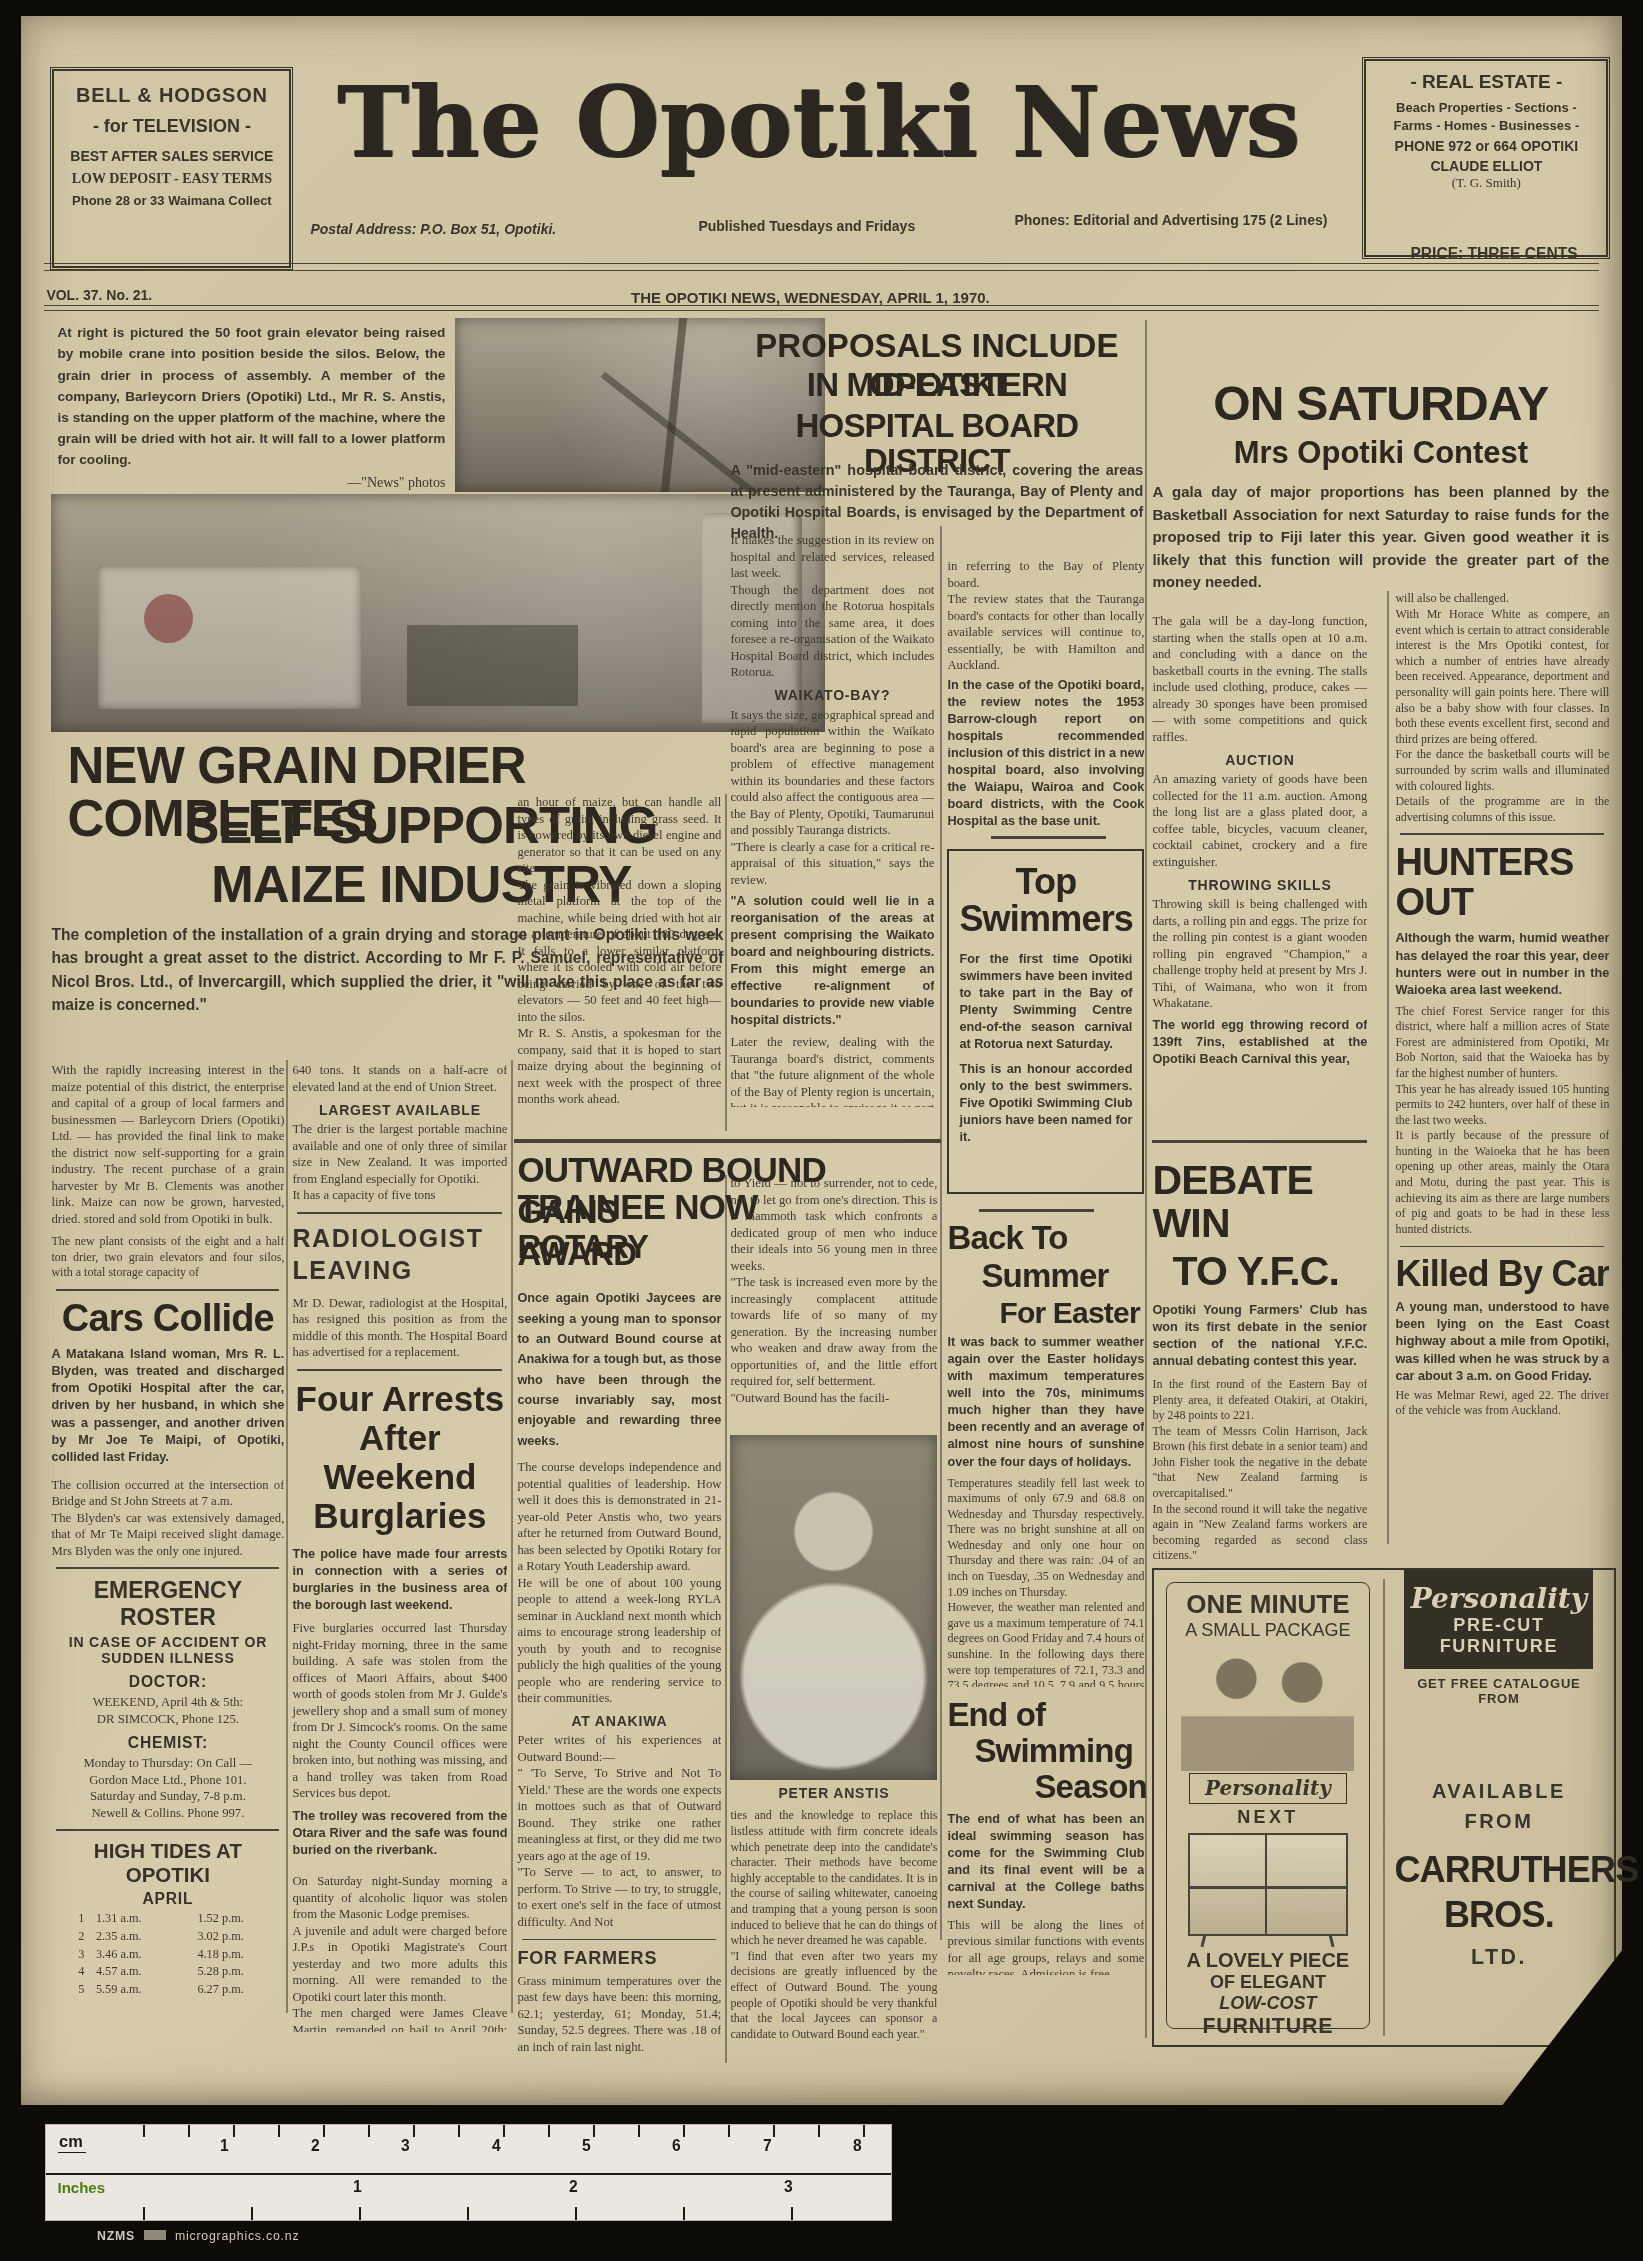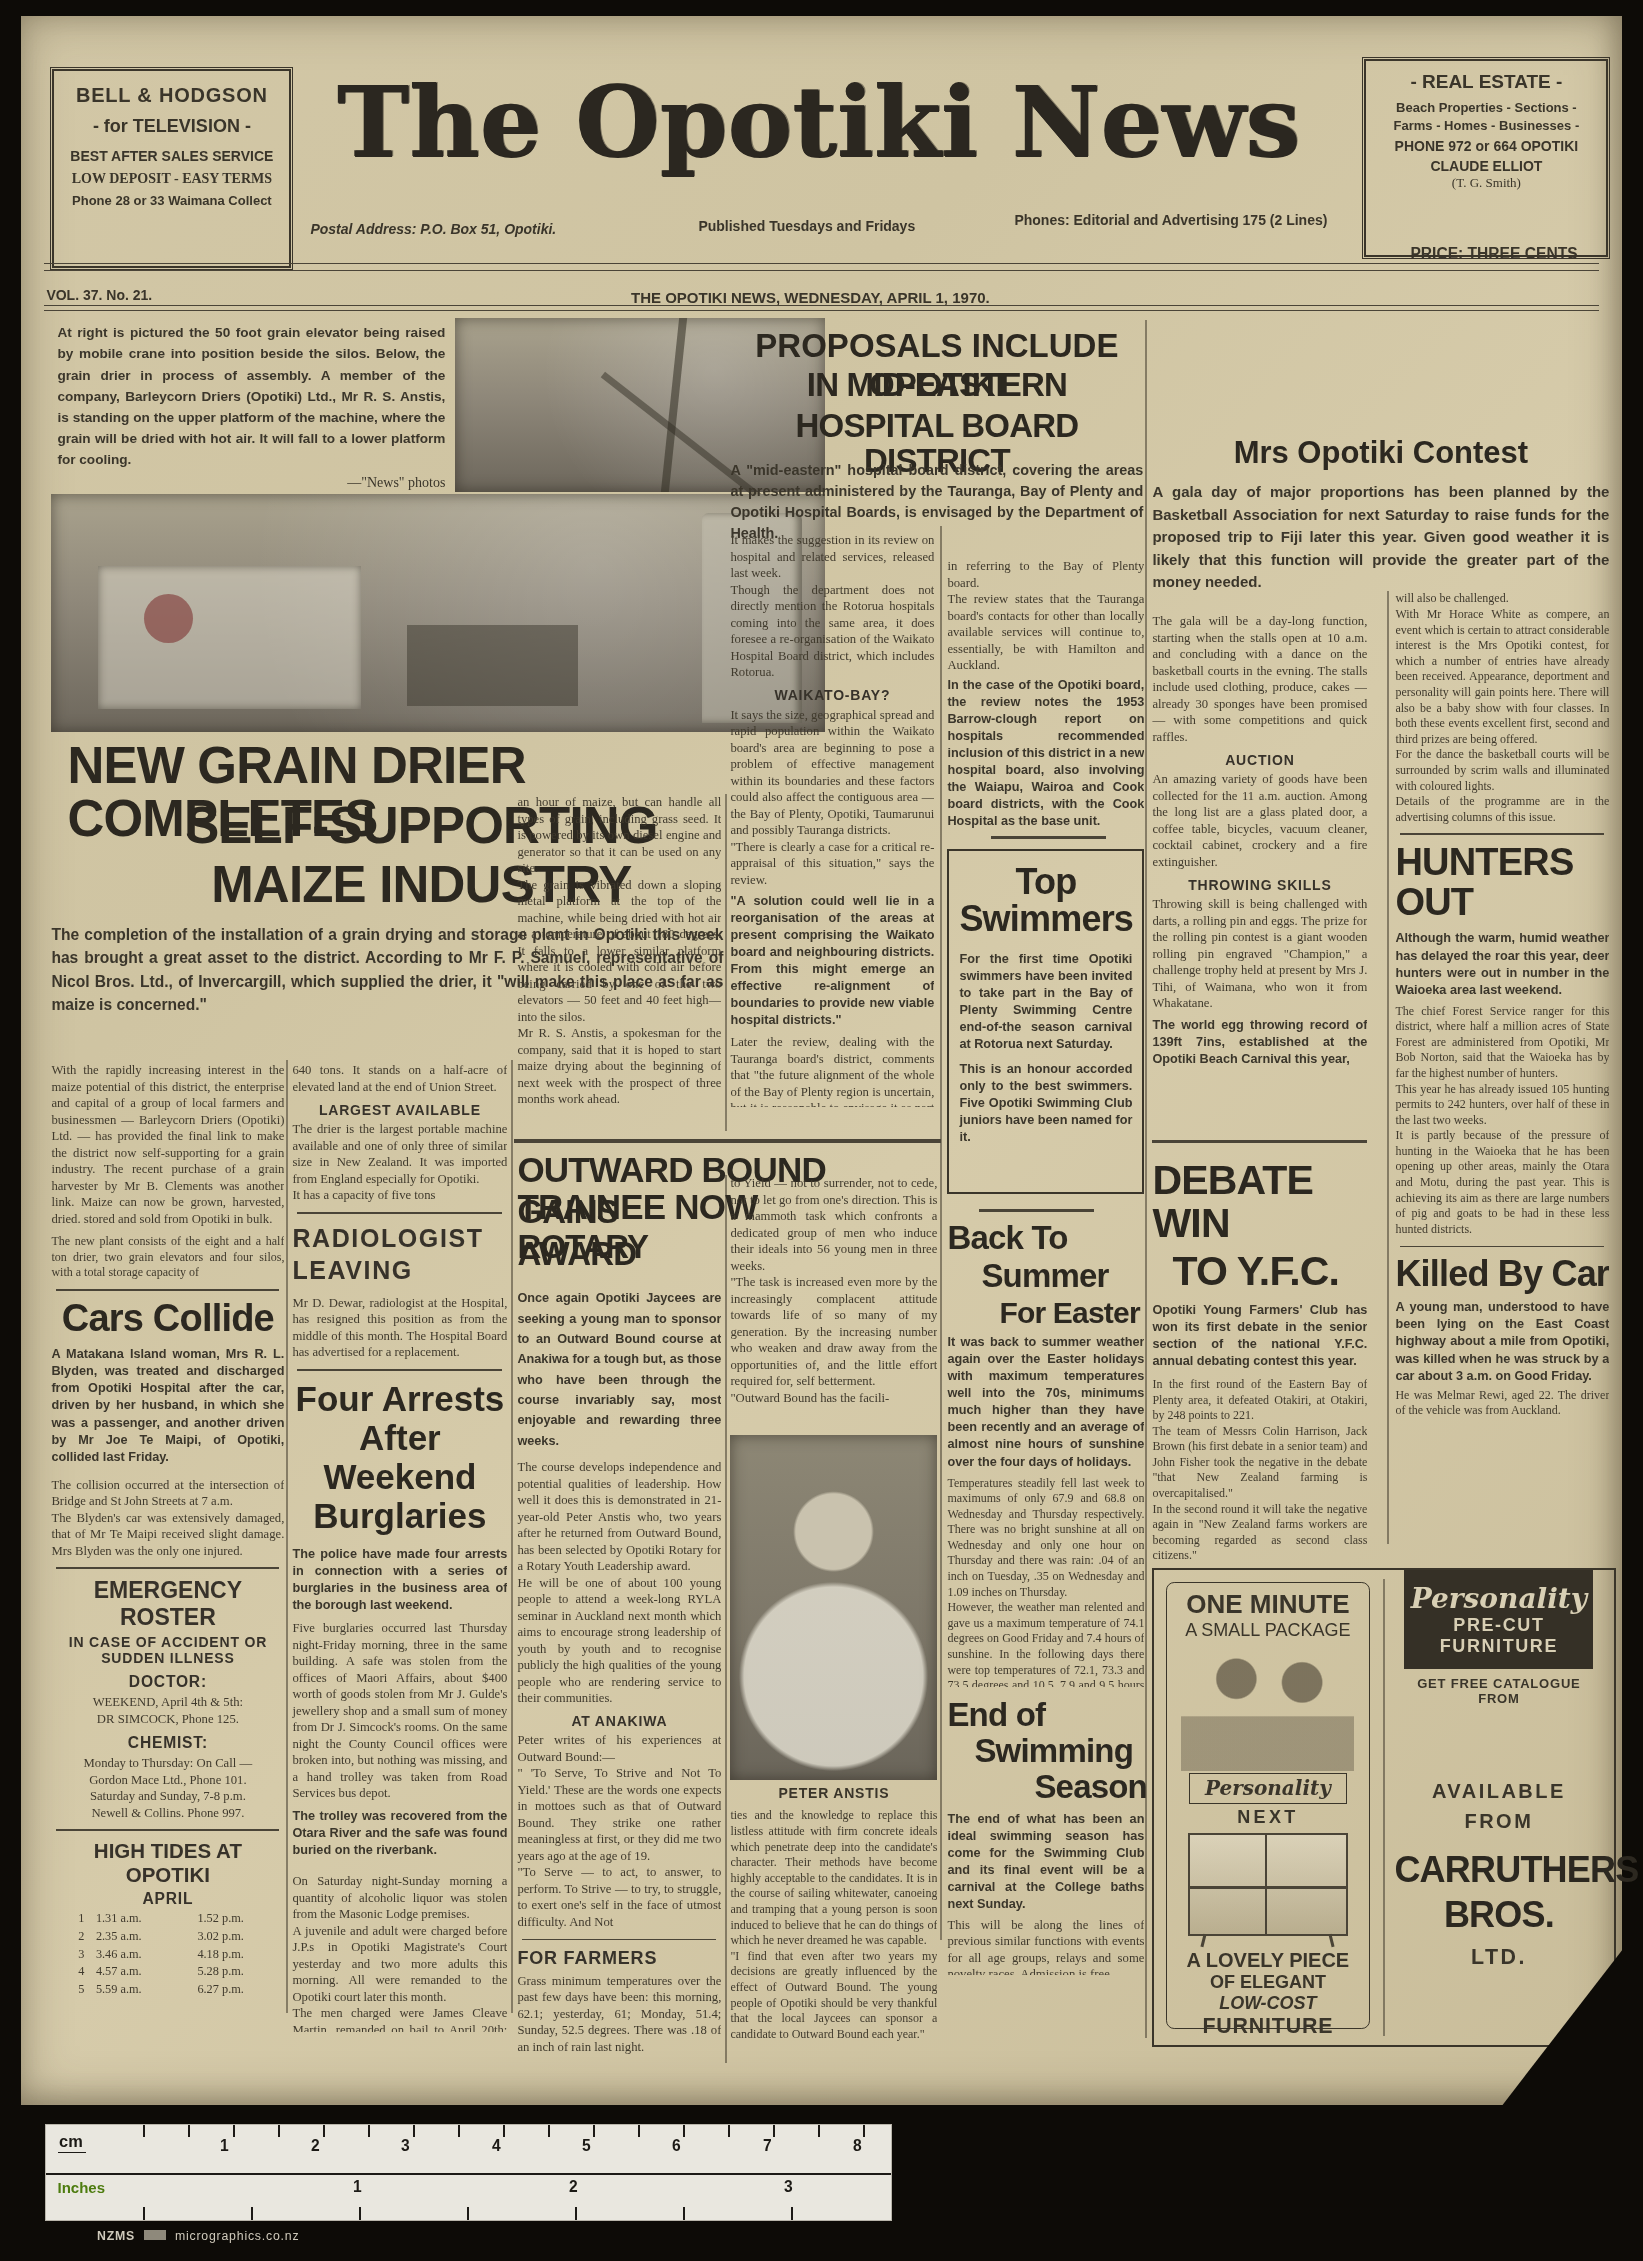--- a/index.html
+++ b/index.html
@@ -245,20 +245,21 @@
     </div>
 
     <div class="abs headline" style="left:926px;top:1682px;font-size:33px;">End of</div>
     <div class="abs headline" style="left:953px;top:1718px;font-size:33px;">Swimming</div>
     <div class="abs headline" style="left:1013px;top:1754px;font-size:33px;">Season</div>
     <div class="abs" style="left:926px;top:1795px;width:197px;height:164px;overflow:hidden;">
       <div class="lede">The end of what has been an ideal swimming season has come for the Swimming Club and its final event will be a carnival at the College baths next Sunday.</div>
       <div class="body" style="margin-top:3.3px;">This will be along the lines of previous similar functions with events for all age groups, relays and some novelty races. Admission is free.</div>
     </div>
 
+    <div class="abs headline centered" style="left:1131px;top:363px;width:457px;font-size:48px;">ON SATURDAY</div>
     <div class="abs headline centered" style="left:1131px;top:421px;width:457px;font-size:31px;letter-spacing:0;">Mrs Opotiki Contest</div>
     <div class="abs lede" style="left:1131px;top:465px;width:457px;font-size:15px;line-height:1.5;">A gala day of major proportions has been planned by the Basketball Association for next Saturday to raise funds for the proposed trip to Fiji later this year. Given good weather it is likely that this function will provide the greater part of the money needed.</div>
 
     <div class="abs" style="left:1131px;top:597px;width:215px;height:542px;overflow:hidden;">
       <div class="body">The gala will be a day-long function, starting when the stalls open at 10 a.m. and concluding with a dance on the basketball courts in the evning. The stalls include used clothing, produce, cakes — already 30 sponges have been promised — with some competitions and quick raffles.</div>
       <div class="subhead">AUCTION</div>
       <div class="body">An amazing variety of goods have been collected for the 11 a.m. auction. Among the long list are a glass plated door, a coffee table, bicycles, vacuum cleaner, cocktail cabinet, crockery and a fire extinguisher.</div>
       <div class="subhead">THROWING SKILLS</div>
       <div class="body">Throwing skill is being challenged with darts, a rolling pin and eggs. The prize for the rolling pin contest is a giant wooden rolling pin engraved "Champion," a challenge trophy held at present by Mrs J. Tihi, of Waimana, who won it from Whakatane.</div>
       <div class="lede" style="margin-top:5px;">The world egg throwing record of 139ft 7ins, established at the Opotiki Beach Carnival this year,</div>

